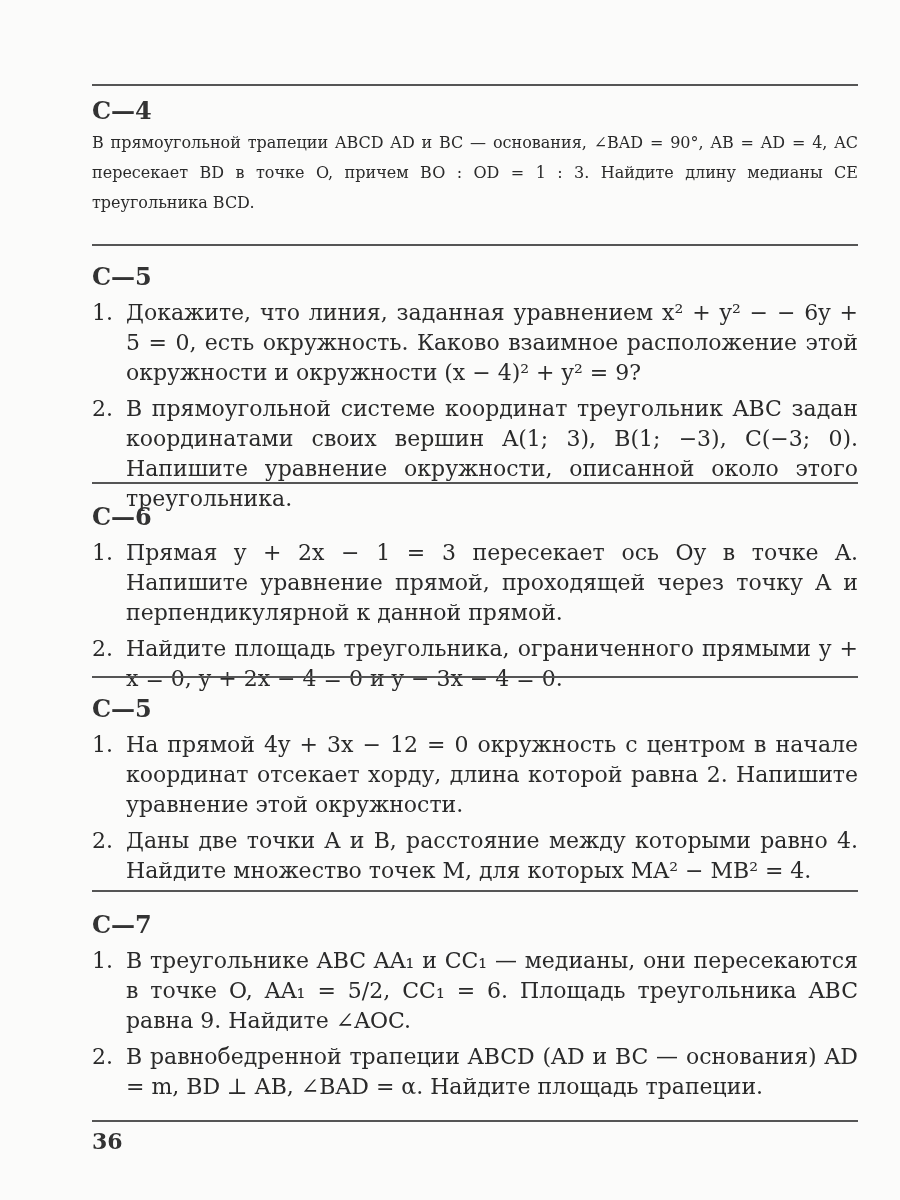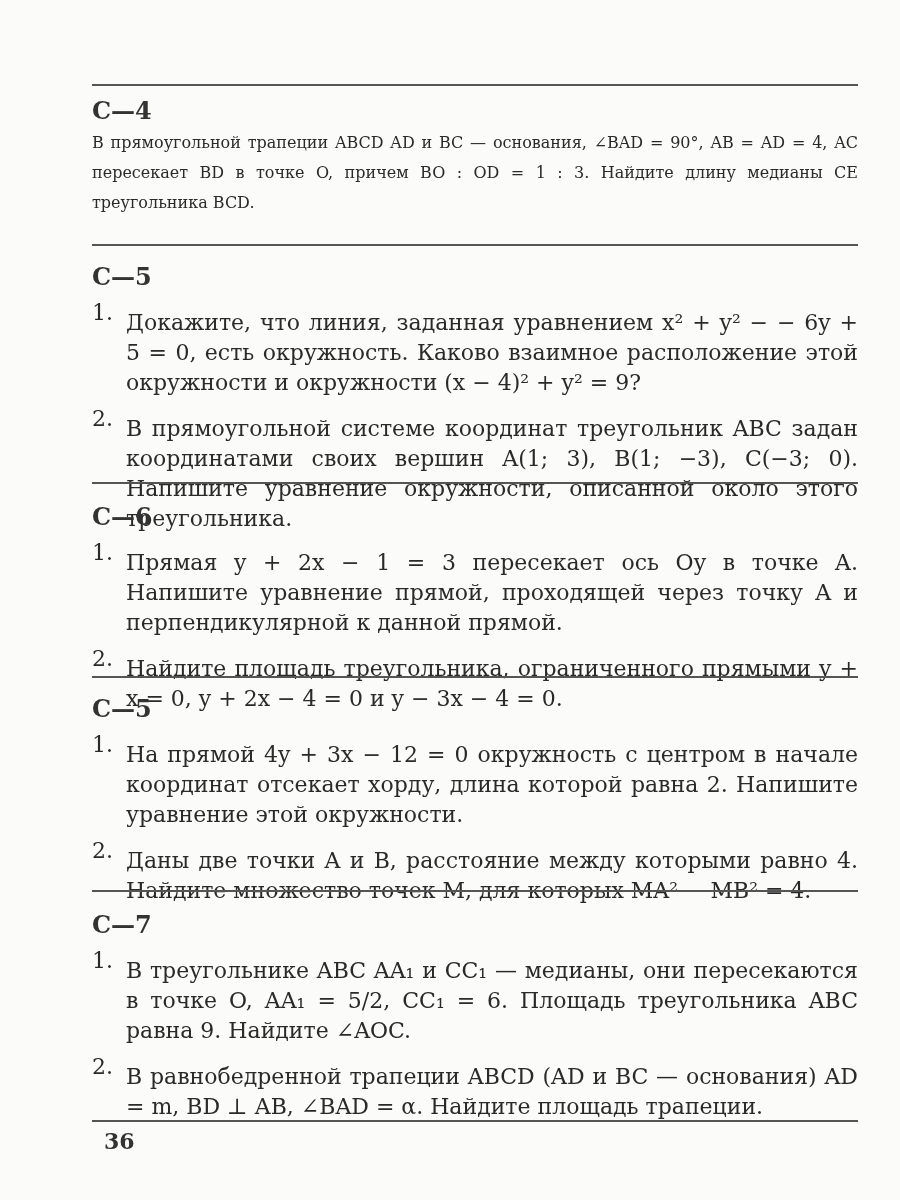--- a/index.html
+++ b/index.html
@@ -7,22 +7,22 @@
     width: 900px; height: 1200px; background: #fbfbfa; position: relative; overflow: hidden;
     font-family: "DejaVu Serif", "Liberation Serif", serif; color: #2a2a2a;
   }
   .rule { position: absolute; left: 92px; width: 766px; height: 0; border-top: 2px solid #555; }
   .sec { position: absolute; left: 92px; width: 766px; }
   .sec-title { font-size: 24px; font-weight: bold; line-height: 30px; margin: 0; color: #333; }
   .para { font-size: 16px; line-height: 30px; text-align: justify; text-align-last: left; margin: 2px 0 0 0; }
   .item { display: flex; margin-top: 6px; }
   .item:first-of-type { margin-top: 2px; }
   .num { width: 34px; flex: 0 0 34px; font-size: 22px; line-height: 30px; }
-  .item-text { flex: 1; font-size: 22px; line-height: 30px; text-align: justify; text-align-last: left; margin-top: 10px; }
-  .page-number { position: absolute; left: 104px; top: 1128px; font-size: 22px; font-weight: bold; color: #333; }
+  .item-text { flex: 1; font-size: 22px; line-height: 30px; text-align: justify; text-align-last: left; }
+  .page-number { position: absolute; left: 92px; top: 1128px; font-size: 22px; font-weight: bold; color: #333; }
 </style>
 </head>
 <body>
 
 <div class="rule" style="top:84px;"></div>
 
 <div class="sec" style="top:96px;">
   <div class="sec-title">С—4</div>
   <div class="para">В прямоугольной трапеции ABCD AD и BC — основания, ∠BAD = 90°, AB = AD = 4, AC пересекает BD в точке O, причем BO : OD = 1 : 3. Найдите длину медианы CE треугольника BCD.</div>
 </div>

